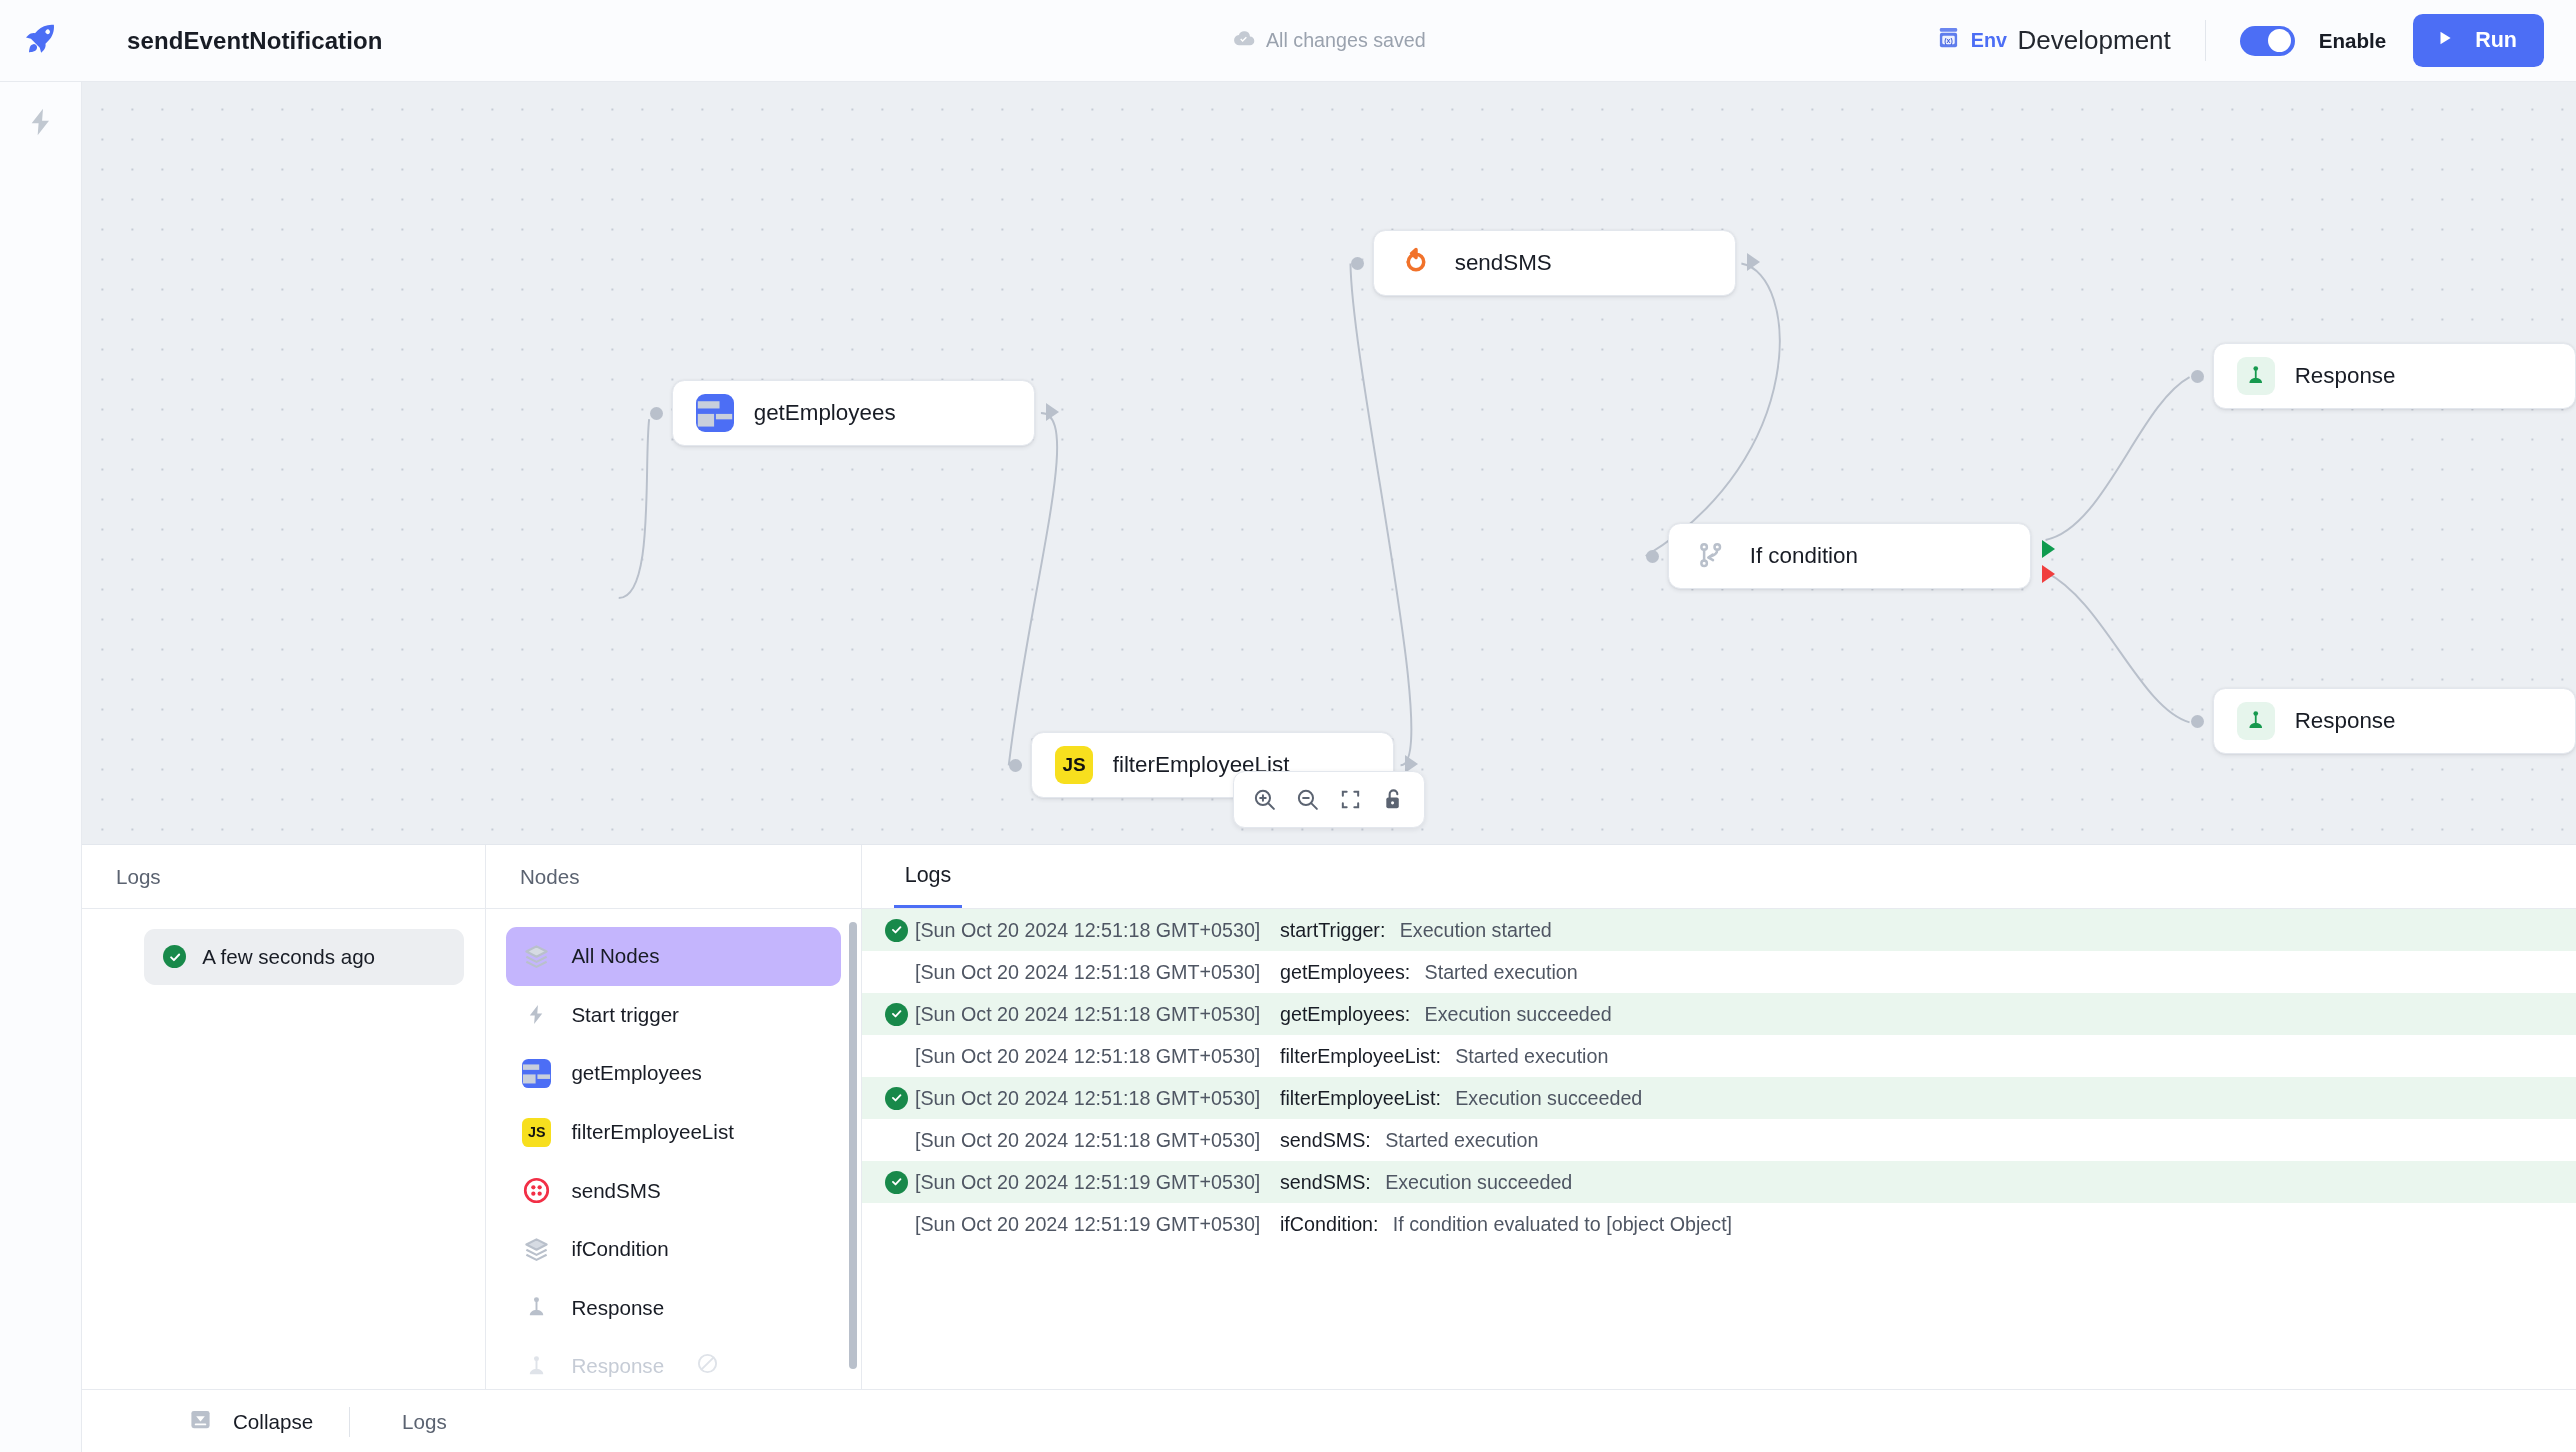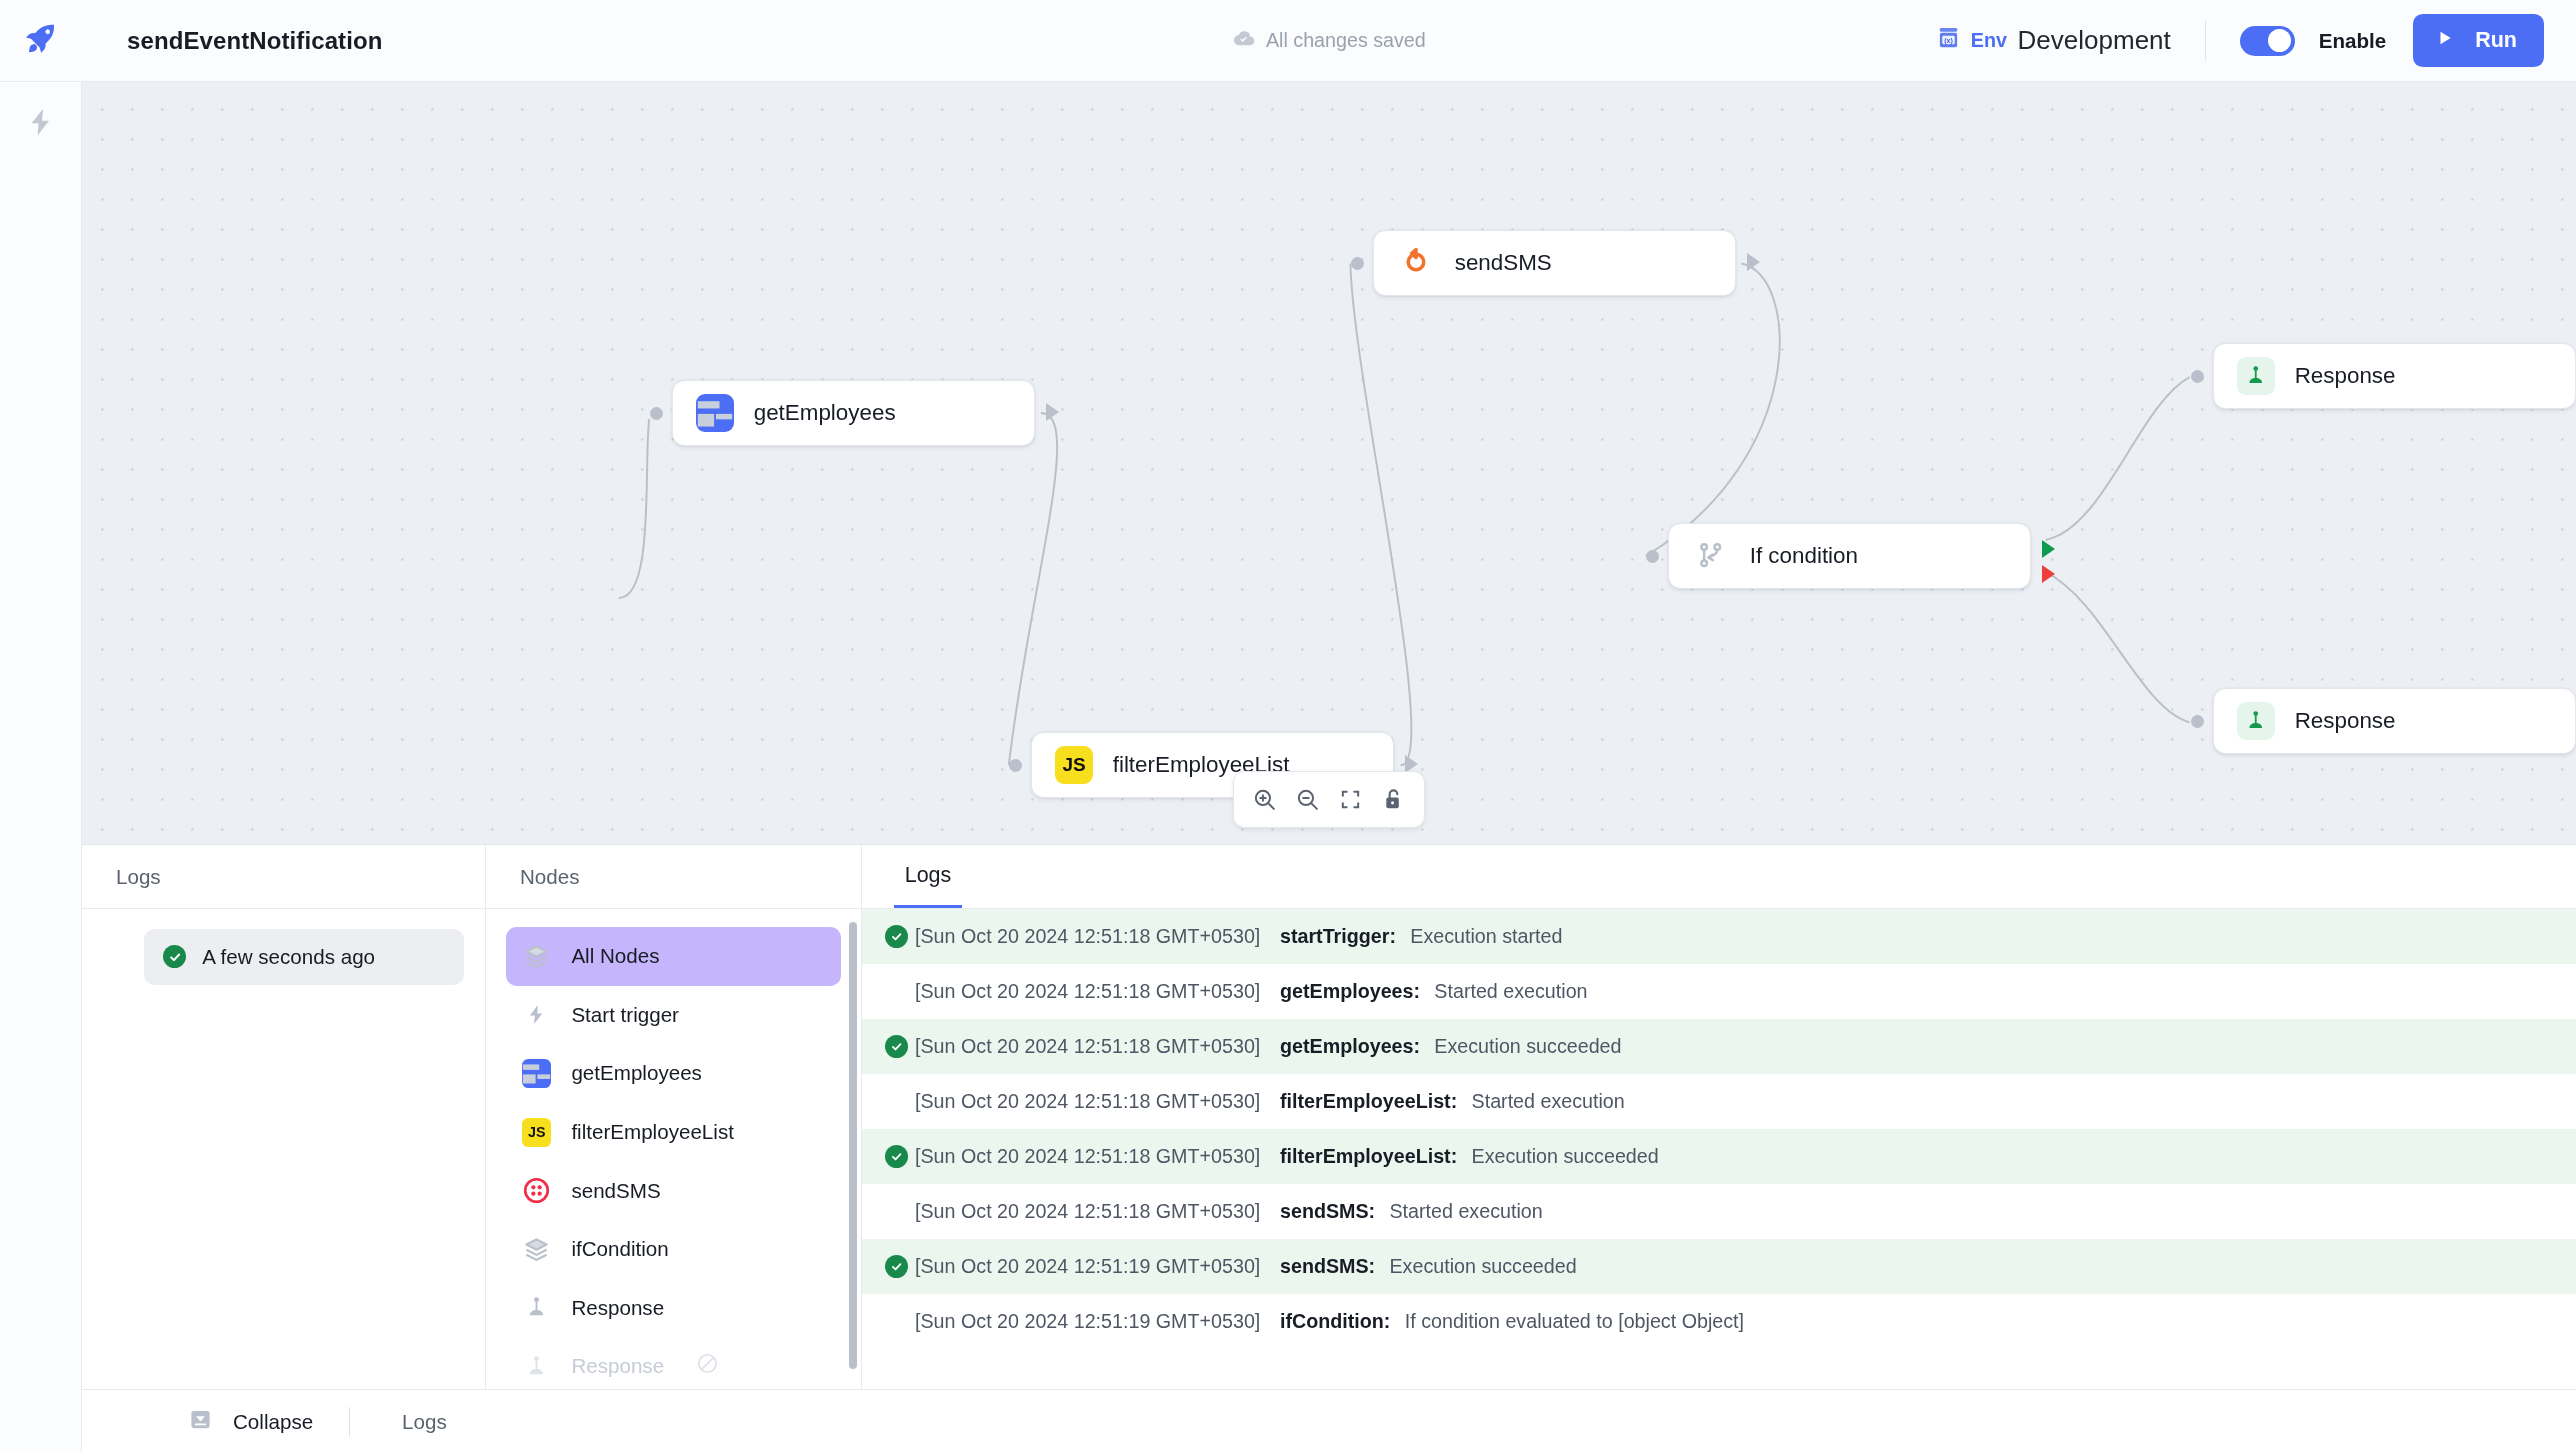--- a/index.html
+++ b/index.html
@@ -161,28 +161,28 @@
   .ni-sq { width: 29px; height: 29px; border-radius: 6.3px; display:flex; align-items:center; justify-content:center; }
 
   .nodes-scrollbar {
     position: absolute; right: 3.6px; top: 77px; width: 8px; height: 447px;
     background: #b9c0cb; border-radius: 4.5px;
   }
 
   .log-rows { flex: 1 1 auto; overflow: hidden; }
   .log-row {
     display: flex; align-items: center;
-    height: 55px; padding-left: 23px;
+    height: 42px; padding-left: 23px;
     font-size: 19.7px; color: #4f5663;
     white-space: nowrap;
   }
   .log-row.ok { background: #eaf6ee; }
   .log-row .chk { width: 30px; flex: 0 0 30px; display:flex; align-items:center; }
   .log-row .ts { color: #4f5663; margin-right: 19.7px; }
-  .log-row .nm { color: #181c25; font-weight: 700; margin-right: 14.3px; }
+  .log-row .nm { color: #181c25; font-weight: 400; margin-right: 14.3px; }
   .log-row .msg { color: #4f5663; }
 
   
   .statusbar {
     height: 64px; flex: 0 0 64px; border-top: 0.9px solid #e7eaef;
     background: #fff; display: flex; align-items: center; padding-left: 107px; gap: 0;
   }
   .sb-item { display: flex; align-items: center; gap: 21px; font-size: 20.6px; color: #181c25; cursor: pointer; padding-right: 36px;}
   .sb-sep { width: 0.9px; height: 30px; background: #dfe3e9; }
   .sb-logs { font-size: 20.6px; color: #5b6371; padding-left: 52px; cursor: pointer; }

